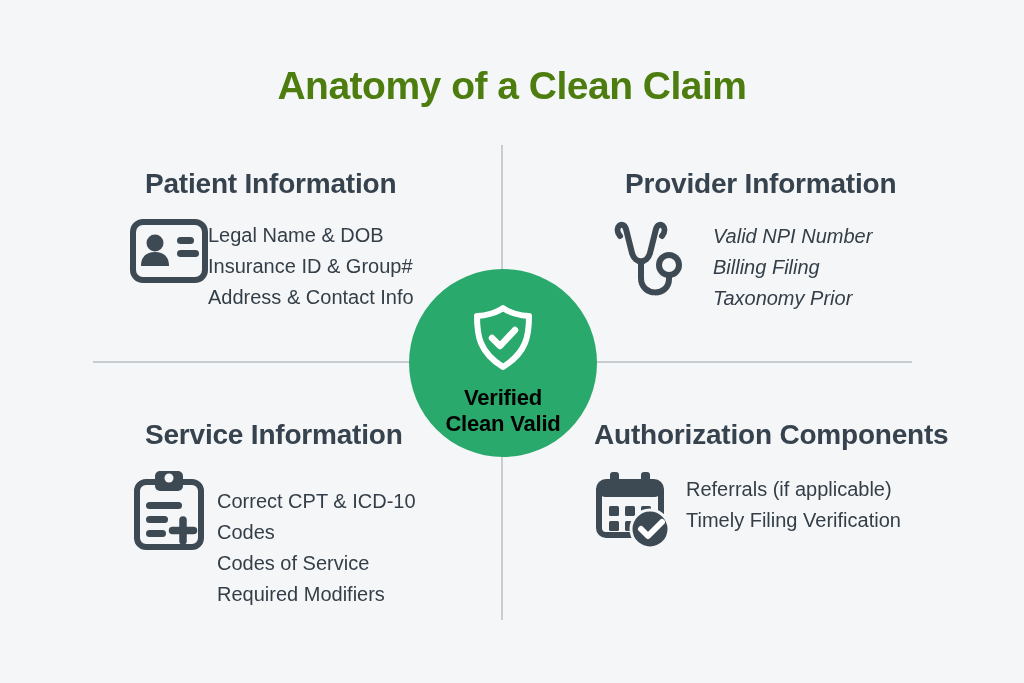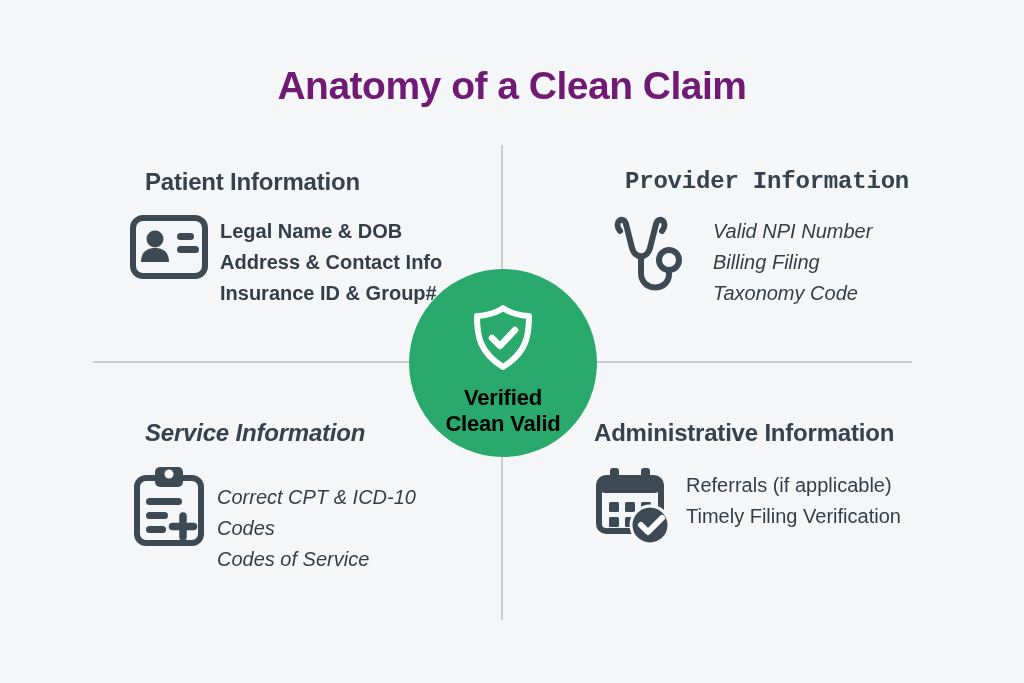--- a/index.html
+++ b/index.html
@@ -9,45 +9,45 @@
     font-family:"Liberation Sans", sans-serif;
     color:#333e48;
     overflow:hidden;
     position:relative;
   }
   .canvas{position:absolute;inset:0;}
   .title{
     position:absolute;left:0;top:64px;width:1024px;
     text-align:center;margin:0;
     font-size:39px;font-weight:700;letter-spacing:-0.5px;
-    color:#701a75;
+    color:#4d7c0f;
   }
   .divider{position:absolute;background:#c8cdd2;}
   .divider.h{left:93px;top:361px;width:819px;height:2px;}
   .divider.v{left:501px;top:145px;width:2px;height:475px;}
 
   .quad{position:absolute;}
   .quad h2{
     margin:0 0 0 0;
-    font-size:24px;font-weight:700;color:#36424d;
+    font-size:28px;font-weight:700;color:#36424d;
     letter-spacing:-0.2px;
   }
   .quad .row{display:flex;align-items:flex-start;margin-top:18px;}
   .icon-box{flex:0 0 auto;display:block;line-height:0;}
   ul.items{
     list-style:none;margin:0;padding:0;
     font-size:20px;line-height:31px;color:#333e48;
   }
   .quad.tl{left:130px;top:168px;width:340px;}
   .quad.tl h2{padding-left:15px;}
-  .quad.tl ul.items{margin-left:12px;margin-top:2px;font-weight:bold;}
+  .quad.tl ul.items{margin-left:0;margin-top:2px;}
   .quad.tr{left:606px;top:168px;width:360px;}
-  .quad.tr h2{padding-left:19px;font-family:Liberation Mono, monospace;}
+  .quad.tr h2{padding-left:19px;}
   .quad.tr ul.items{margin-left:31px;margin-top:3px;font-style:italic;}
-  .quad.bl{left:133px;top:419px;width:340px;font-style:italic;}
+  .quad.bl{left:133px;top:419px;width:340px;}
   .quad.bl h2{padding-left:12px;}
   .quad.bl ul.items{margin-left:12px;margin-top:17px;max-width:212px;}
   .quad.br{left:594px;top:419px;width:400px;}
   .quad.br ul.items{margin-left:14px;margin-top:5px;}
 
   .badge{
     position:absolute;left:409px;top:269px;width:188px;height:188px;
     background:#29a96b;border-radius:50%;
     display:flex;flex-direction:column;align-items:center;
     padding-top:0;box-sizing:border-box;
@@ -76,42 +76,42 @@
         <svg width="78" height="66" viewBox="0 0 78 66">
           <rect x="3" y="4" width="72" height="58" rx="10" fill="none" stroke="#3d4a54" stroke-width="6"></rect>
           <circle cx="25" cy="25" r="8.5" fill="#3d4a54"></circle>
           <path d="M11 48 C11 38 17 34 25 34 C33 34 39 38 39 48 Z" fill="#3d4a54"></path>
           <rect x="47" y="19" width="17" height="7" rx="3.5" fill="#3d4a54"></rect>
           <rect x="47" y="32" width="22" height="7" rx="3.5" fill="#3d4a54"></rect>
         </svg>
       </span>
       <ul class="items">
         <li>Legal Name &amp; DOB</li>
+        <li>Insurance ID &amp; Group#</li>
         <li>Address &amp; Contact Info</li>
-        <li>Insurance ID &amp; Group#</li>
       </ul>
     </div>
   </section>
 
   <section class="quad tr">
     <h2>Provider Information</h2>
     <div class="row">
       <span class="icon-box">
         <svg width="76" height="90" viewBox="0 0 76 90">
           <g fill="none" stroke="#3d4a54" stroke-width="6" stroke-linecap="round">
             <path d="M14 18 C7 9 17 2 20 11 L26 35 C29 46 41 46 44 35 L50 11 C53 2 63 9 56 18"></path>
             <path d="M35 45 L35 60 C35 79 63 79 63 61 L63 57"></path>
           </g>
           <circle cx="63" cy="47" r="10" fill="none" stroke="#3d4a54" stroke-width="6"></circle>
         </svg>
       </span>
       <ul class="items">
         <li>Valid NPI Number</li>
         <li>Billing Filing</li>
-        <li>Taxonomy Code</li>
+        <li>Taxonomy Prior</li>
       </ul>
     </div>
   </section>
 
   <section class="quad bl">
     <h2>Service Information</h2>
     <div class="row">
       <span class="icon-box">
         <svg width="72" height="82" viewBox="0 0 72 82">
           <rect x="4" y="13" width="64" height="65" rx="9" fill="none" stroke="#3d4a54" stroke-width="6"></rect>
@@ -119,26 +119,27 @@
           <circle cx="36" cy="9" r="4.5" fill="#f5f6f7"></circle>
           <rect x="13" y="33" width="36" height="7" rx="3.5" fill="#3d4a54"></rect>
           <rect x="13" y="47" width="22" height="7" rx="3.5" fill="#3d4a54"></rect>
           <rect x="13" y="61" width="20" height="7" rx="3.5" fill="#3d4a54"></rect>
           <path d="M50 51 v21 M39.5 61.5 h21" stroke="#3d4a54" stroke-width="7.5" stroke-linecap="round"></path>
         </svg>
       </span>
       <ul class="items">
         <li>Correct CPT &amp; ICD-10 Codes</li>
         <li>Codes of Service</li>
+        <li>Required Modifiers</li>
       </ul>
     </div>
   </section>
 
   <section class="quad br">
-    <h2>Administrative Information</h2>
+    <h2>Authorization Components</h2>
     <div class="row">
       <span class="icon-box">
         <svg width="78" height="82" viewBox="0 0 78 82">
           <rect x="5" y="13" width="62" height="53" rx="7" fill="none" stroke="#3d4a54" stroke-width="6"></rect>
           <rect x="5" y="13" width="62" height="15" rx="6" fill="#3d4a54"></rect>
           <rect x="16" y="3" width="9" height="14" rx="3" fill="#3d4a54"></rect>
           <rect x="47" y="3" width="9" height="14" rx="3" fill="#3d4a54"></rect>
           <rect x="15" y="37" width="10" height="10" rx="1.5" fill="#3d4a54"></rect>
           <rect x="31" y="37" width="10" height="10" rx="1.5" fill="#3d4a54"></rect>
           <rect x="47" y="37" width="10" height="10" rx="1.5" fill="#3d4a54"></rect>

